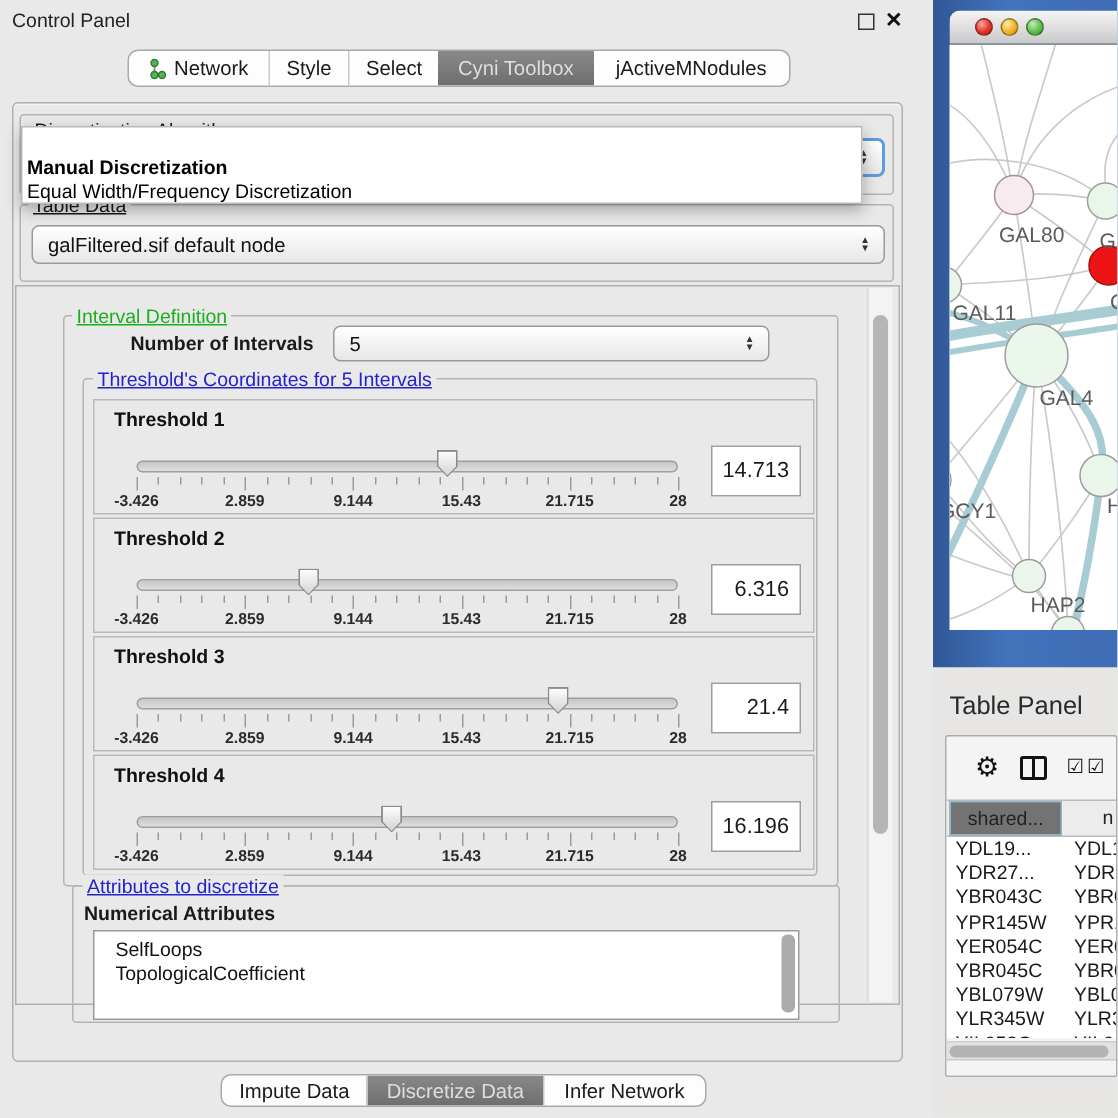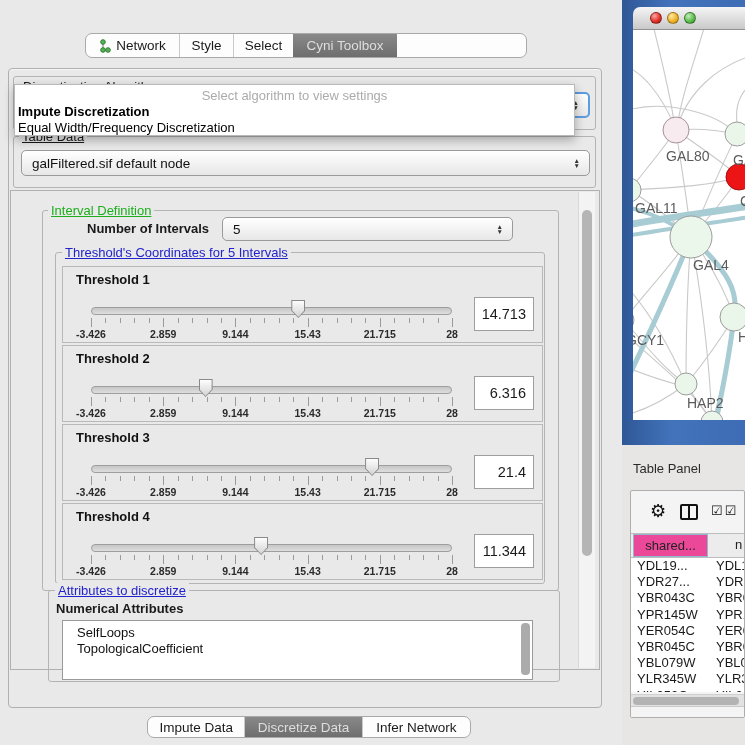--- a/index.html
+++ b/index.html
@@ -69,42 +69,47 @@
   .netwin { position:absolute; left:622px; top:0; width:123px; height:445px; background:linear-gradient(90deg,#2f5796,#4273bb 40%,#3e6cb5); }
   .net-titlebar { position:absolute; left:11px; top:7px; right:0; height:23px; background:linear-gradient(#f5f5f5,#c9c9c9); border-bottom:1px solid #919191; border-radius:7px 0 0 0; }
   .tl { position:absolute; top:5px; width:12px; height:12px; border-radius:50%; border:1px solid rgba(0,0,0,.35); cursor:pointer; }
   .tl.r { left:17px; background:radial-gradient(circle at 35% 30%,#f9a9a2,#e2342b 55%,#b01510); }
   .tl.y { left:34px; background:radial-gradient(circle at 35% 30%,#ffe9a8,#f0b429 55%,#cf8f07); }
   .tl.g { left:51px; background:radial-gradient(circle at 35% 30%,#c4ecbc,#5fbf4e 55%,#2f9326); }
   .net-canvas { position:absolute; left:11px; top:30px; right:0; height:390px; background:#fff; overflow:hidden; }
 
   
   .tpanel { position:absolute; left:622px; top:445px; width:123px; height:300px; background:#e7e6e4; }
-  .tp-title { position:absolute; left:11px; top:16px; font-size:13px; color:#2a2a2a; }
+  .tp-title { position:absolute; left:11px; top:16px; font-size:17px; color:#2a2a2a; }
   .tp-inner { position:absolute; left:8px; top:45px; width:115px; height:228px; background:#f4f4f4; border:1px solid #adadad; border-radius:2px; overflow:hidden; }
   .tp-toolbar { position:absolute; left:0; top:0; right:0; height:42px; }
   .gear { position:absolute; left:19px; top:9px; font-size:18px; color:#111; cursor:pointer; }
   .colsicon { position:absolute; left:49px; top:13px; width:18px; height:16px; border:2px solid #111; border-radius:2px; cursor:pointer; }
   .colsicon i { position:absolute; left:6px; top:0; bottom:0; width:2px; background:#111; }
   .cks { position:absolute; left:80px; top:12px; font-size:13px; color:#111; letter-spacing:2px; cursor:pointer; }
   .tp-header { position:absolute; left:0; top:42px; right:0; height:25px; background:#ececec; border-top:1px solid #bdbdbd; border-bottom:1px solid #bdbdbd; }
-  .tp-h1 { position:absolute; left:2px; top:0; width:75px; height:23px; background:#ec4899; border:1px solid #8fb8cc; font-size:13px; text-align:center; line-height:22px; color:#222; cursor:pointer; }
+  .tp-h1 { position:absolute; left:2px; top:0; width:75px; height:23px; background:#737373; border:1px solid #8fb8cc; font-size:13px; text-align:center; line-height:22px; color:#222; cursor:pointer; }
   .tp-h2 { position:absolute; left:77px; top:0; right:-40px; height:23px; font-size:13px; line-height:22px; padding-left:27px; color:#222; cursor:pointer; }
   .tp-body { position:absolute; left:0; top:67px; right:0; bottom:25px; background:#fff; overflow:hidden; }
   .tp-row { position:relative; height:16.2px; font-size:13px; line-height:16px; white-space:nowrap; cursor:default; }
   .tp-c1 { position:absolute; left:6px; }
   .tp-c2 { position:absolute; left:85px; }
   .hscroll { position:absolute; left:0; right:0; bottom:11px; height:12px; background:#e2e2e2; border-top:1px solid #cfcfcf; }
   .hscroll .thumbh { position:absolute; left:2px; right:5px; top:2px; height:8px; background:#b3b3b3; border-radius:4px; }
   .tp-foot { position:absolute; left:0; right:0; bottom:0; height:11px; background:#f4f4f4; border-top:1px solid #c9c9c9; }
 </style>
 </head>
 <body>
 
 <div class="cp">
+  <div class="cp-titlebar">
+    <span class="cp-title">Control Panel</span>
+    <span class="float-ic"></span>
+    <span class="close-ic">✕</span>
+  </div>
 
   <div class="pill toppill" id="top-tabs">
       <div class="tab" style="width: 93px;">
         <svg width="12" height="14" viewBox="0 0 12 14">
           <line x1="4" y1="3" x2="4" y2="11" stroke="#8a8a8a" stroke-width="1.2"></line>
           <line x1="4" y1="11" x2="9" y2="11" stroke="#8a8a8a" stroke-width="1.2"></line>
           <circle cx="4" cy="3" r="2.3" fill="#57b257" stroke="#2e7d32"></circle>
           <circle cx="4" cy="11" r="2.3" fill="#57b257" stroke="#2e7d32"></circle>
           <circle cx="9" cy="11" r="2.3" fill="#57b257" stroke="#2e7d32"></circle>
         </svg>
@@ -112,36 +117,38 @@
       </div>
       <div class="tab divl" style="width: 54px;">
         <span>Style</span>
       </div>
       <div class="tab divl" style="width: 60px;">
         <span>Select</span>
       </div>
       <div class="tab sel" style="width: 104px;">
         <span>Cyni Toolbox</span>
       </div>
+      <div class="tab" style="width: 131px;">
+        <span>jActiveMNodules</span>
+      </div>
     </div>
 
   <div class="outerbox"></div>
 
   <div class="group" style="left:13px; top:76px; width:583px; height:54px;"></div>
   <span class="legend" style="left:20px; top:79px;">Discretization Algorithm</span>
   <div class="combo algo-combo">
     <span class="stepper">
       <span>▲</span>
         <span>▼</span>
     </span>
   </div>
 
   <div class="popup">
-    <div class="pop-hint">Select algorithm to view settings</div>
-    <div class="pop-opt1">Impute Discretization</div>
+    <div class="pop-opt1">Manual Discretization</div>
     <div class="pop-opt2">Equal Width/Frequency Discretization</div>
   </div>
 
   <div class="group" style="left:13px; top:136px; width:583px; height:52px;"></div>
   <span class="legend" style="left:19px; top:129px; z-index:4;">Table Data</span>
   <div class="combo" style="left:21px; top:150px; width:569px; height:26px;">
     <span class="cv" style="line-height:25px;">galFiltered.sif default node</span>
     <span class="stepper">
       <span>▲</span>
         <span>▼</span>
@@ -334,21 +341,21 @@
           <span class="ma" style="left: 361px;"></span>
         </div>
     <div class="t-labels">
           <span style="left: 0px;">-3.426</span>
           <span style="left: 72.2px;">2.859</span>
           <span style="left: 144.4px;">9.144</span>
           <span style="left: 216.6px;">15.43</span>
           <span style="left: 288.8px;">21.715</span>
           <span style="left: 361px;">28</span>
         </div>
-    <div class="t-val">11.344</div>
+    <div class="t-val">16.196</div>
   </div>
     </div>
 
   <div class="group" style="left:48px; top:590px; width:512px; height:92px;"></div>
   <span class="legend blue" style="left:55px; top:583px;">Attributes to discretize</span>
   <span class="attr-label">Numerical Attributes</span>
   <div class="attr-list">
     <div class="pad"></div>
     <div id="attr-items">
         <div class="attr-item">SelfLoops</div>

